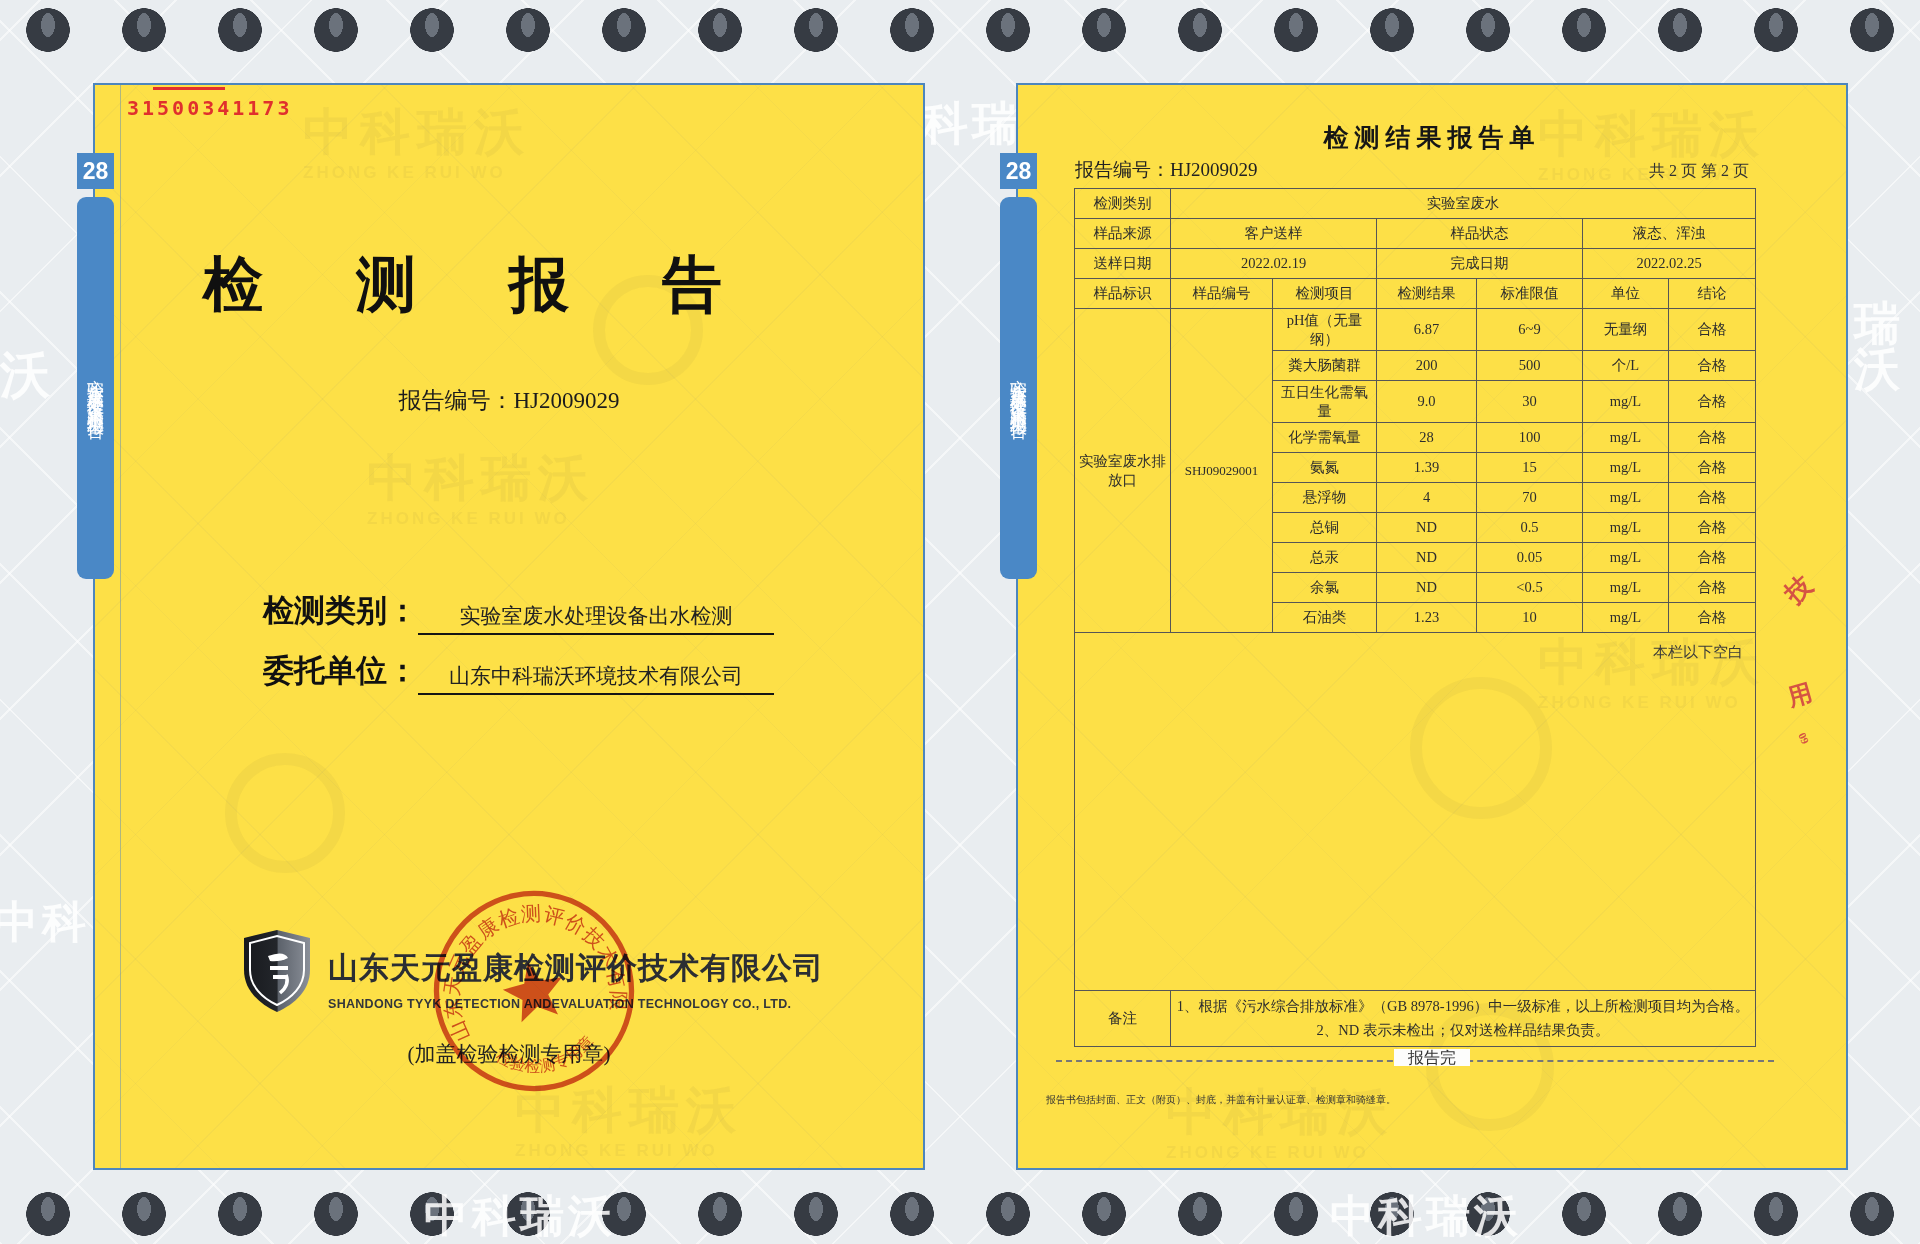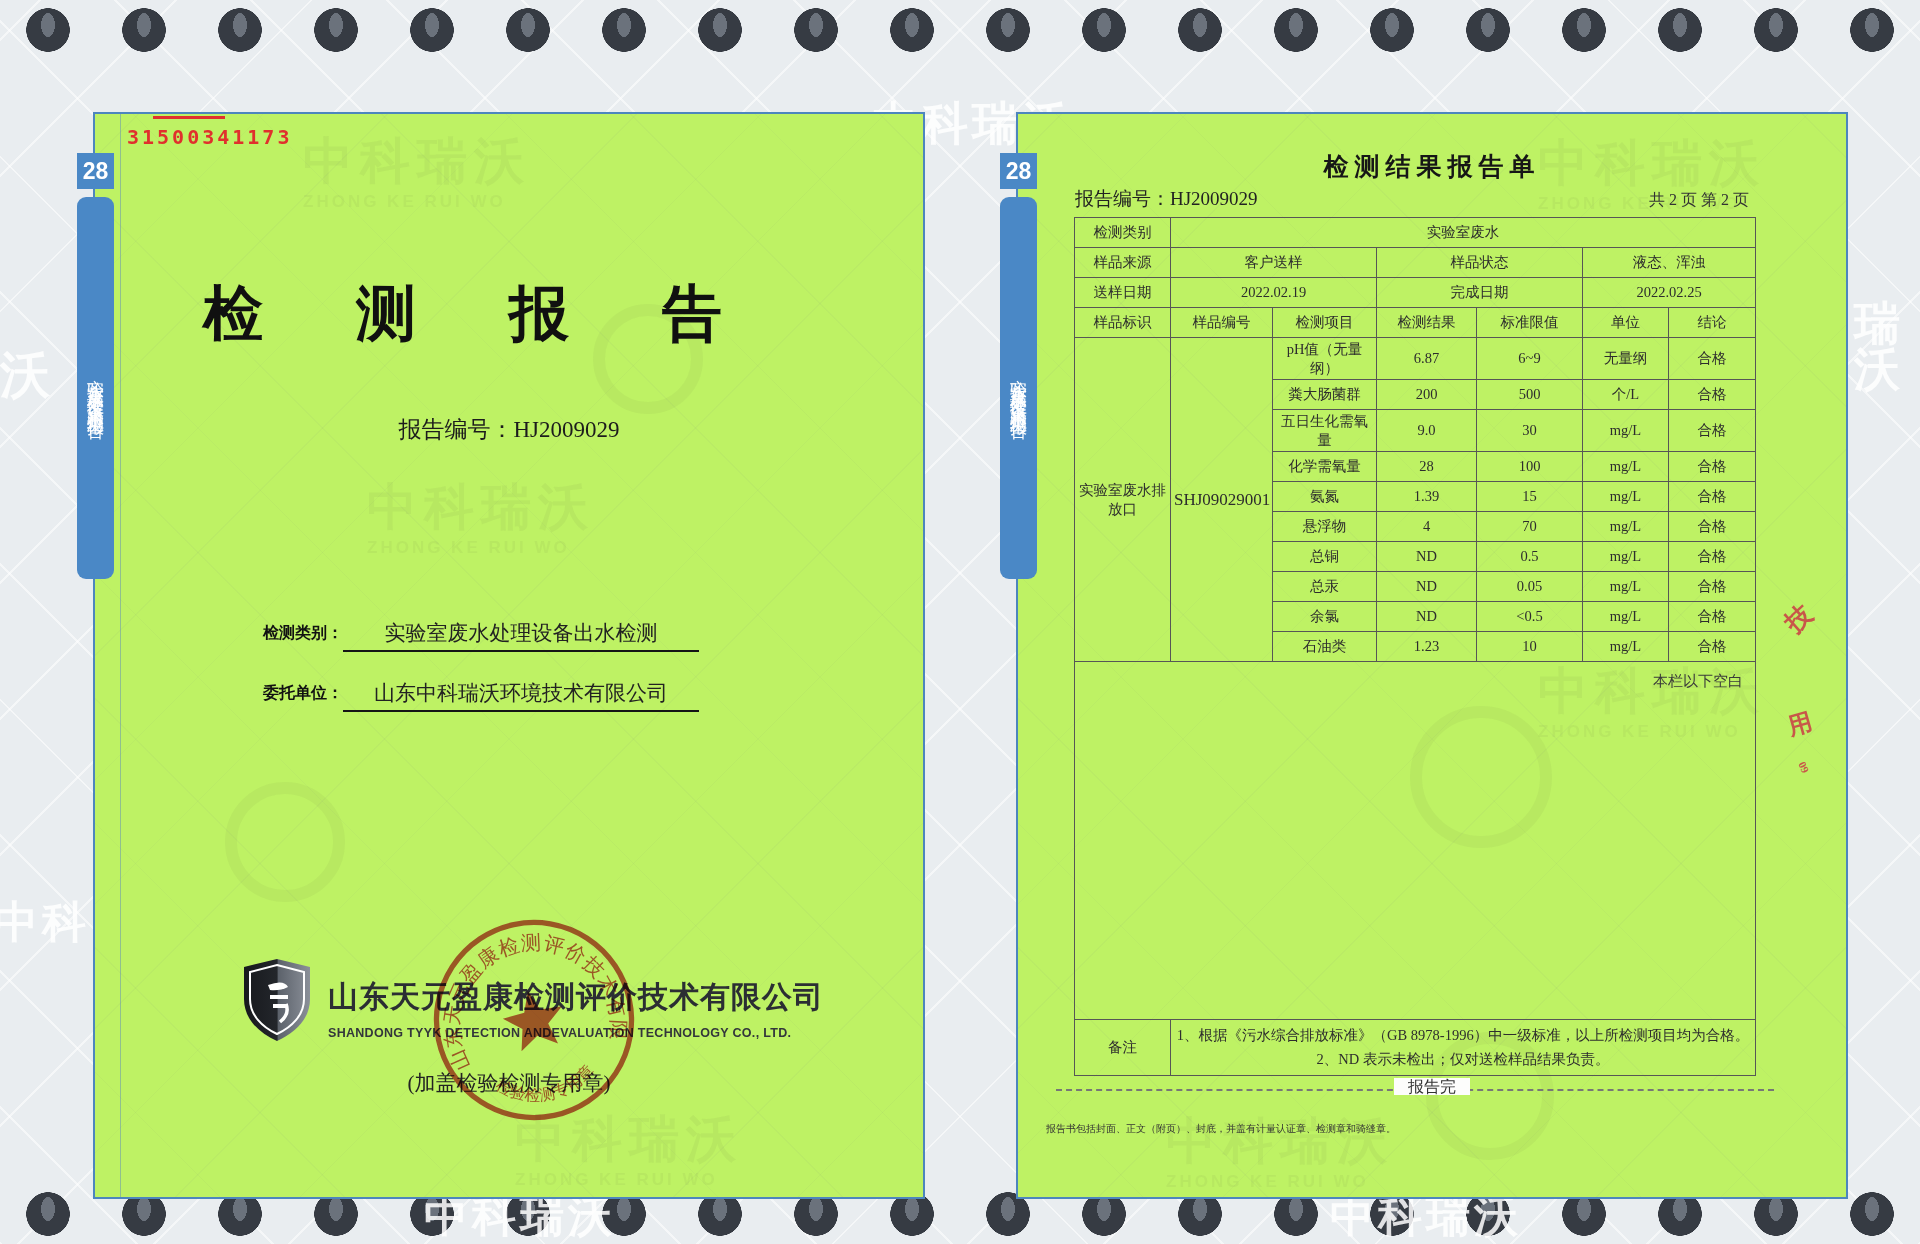--- a/index.html
+++ b/index.html
@@ -15,22 +15,22 @@
       radial-gradient(ellipse 7px 12px at 48px 23px, #6b727c 0 98%, transparent 100%),
       radial-gradient(circle 22px at 48px 28px, #363b43 0 98%, transparent 100%);
     background-size:96px 58px;background-repeat:repeat-x;}
   .logo-strip.top{top:2px}
   .logo-strip.bottom{top:1186px}
   
   .wfrag{position:absolute;z-index:1;color:rgba(255,255,255,.85);font-weight:bold;
          font-family:"Liberation Sans",sans-serif;letter-spacing:4px;line-height:1;}
 
   
-  .page{position:absolute;top:83px;width:832px;height:1087px;background:#bef264;
-        border:2px solid #4d86bd;box-sizing:border-box;z-index:2;margin-top:29px;}
+  .page{position:absolute;top:83px;width:832px;height:1087px;background:#fde047;
+        border:2px solid #4d86bd;box-sizing:border-box;z-index:2;}
   .page::after{content:"";position:absolute;inset:0;pointer-events:none;
     background:
       repeating-linear-gradient(45deg, rgba(110,120,130,.05) 0 1px, transparent 1px 88px),
       repeating-linear-gradient(-45deg, rgba(110,120,130,.05) 0 1px, transparent 1px 88px);}
   .page-left{left:93px;}
   .page-right{left:1016px;}
 
   
   .wm{position:absolute;color:rgba(70,75,60,.055);font-family:"Liberation Sans",sans-serif;
       font-weight:bold;line-height:1;z-index:0;}
@@ -49,21 +49,21 @@
 
   
   .serial{position:absolute;left:32px;top:11px;color:#e0302d;font-family:"DejaVu Sans Mono",monospace;
           font-weight:bold;font-size:20px;letter-spacing:3px;z-index:4;}
   .serial-dash{position:absolute;left:58px;top:2px;width:72px;height:3px;background:#e0302d;z-index:4;}
   .scan-line{position:absolute;left:25px;top:0;width:1px;height:100%;background:rgba(95,140,185,.5);}
   .cover-title{position:absolute;left:0;top:160px;width:100%;text-align:center;color:#101010;
                font-size:60px;font-weight:bold;letter-spacing:1.55em;margin-right:-1.55em;z-index:1;}
   .cover-no{position:absolute;left:0;top:300px;width:100%;text-align:center;font-size:23px;color:#1c1c1c;z-index:1;}
   .field{position:absolute;left:168px;z-index:1;white-space:nowrap;}
-  .flabel{font-size:16px;font-weight:bold;color:#111;}
+  .flabel{font-size:31px;font-weight:bold;color:#111;}
   .fvalue{display:inline-block;width:356px;text-align:center;font-size:21px;color:#222;
           border-bottom:2px solid #151515;padding-bottom:3px;vertical-align:-2px;}
   .logo-row{position:absolute;left:145px;top:843px;display:flex;z-index:1;}
   .company-text{margin-left:14px;padding-top:20px;}
   .company-cn{font-family:"Liberation Sans",sans-serif;font-weight:bold;font-size:30px;
               letter-spacing:1px;color:#2b2e33;}
   .company-en{font-family:"Liberation Sans",sans-serif;font-weight:bold;font-size:12.5px;
               color:#33363b;margin-top:8px;letter-spacing:.3px;}
   .seal-note{position:absolute;left:0;top:955px;width:100%;text-align:center;font-size:21px;color:#222;z-index:1;}
   .stamp{position:absolute;left:333px;top:800px;width:212px;height:212px;z-index:5;
@@ -227,21 +227,21 @@
           <td>样品标识</td>
           <td>样品编号</td>
           <td>检测项目</td>
           <td>检测结果</td>
           <td>标准限值</td>
           <td>单位</td>
           <td>结论</td>
         </tr>
         <tr class="r42">
           <td rowspan="10">实验室废水排放口</td>
-          <td rowspan="10" style="font-size:17px">SHJ09029001</td>
+          <td rowspan="10" style="font-size:13px">SHJ09029001</td>
           <td>pH值（无量纲）</td>
           <td>6.87</td>
           <td>6~9</td>
           <td>无量纲</td>
           <td>合格</td>
         </tr>
         <tr class="r30">
           <td>粪大肠菌群</td>
           <td>200</td>
           <td>500</td>

